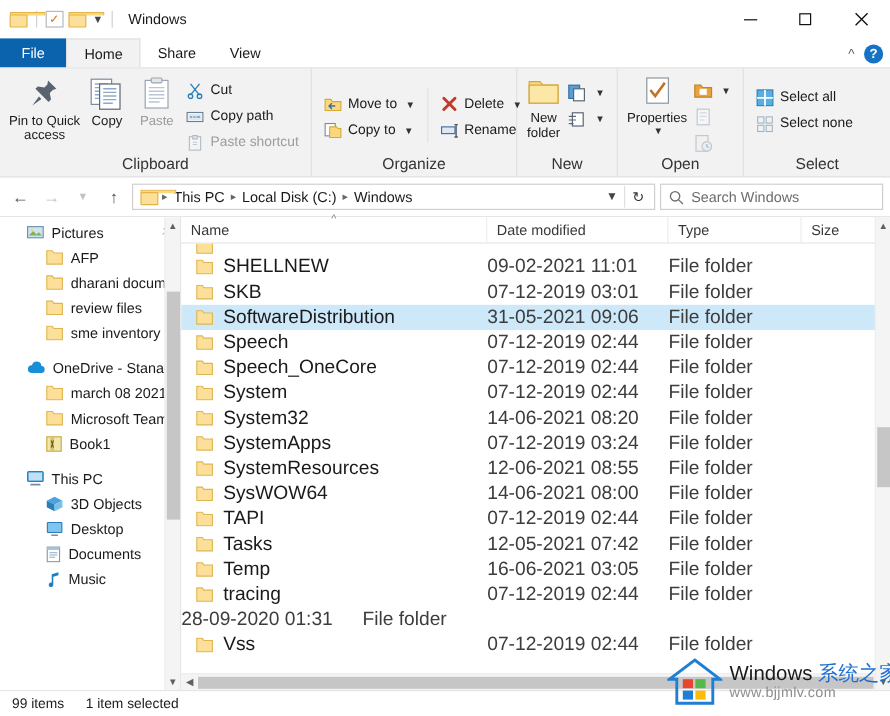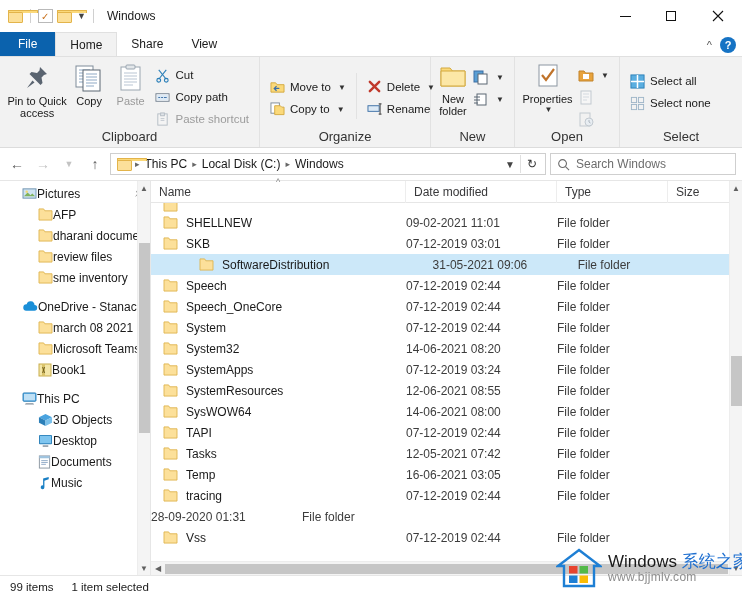--- a/index.html
+++ b/index.html
@@ -68,38 +68,38 @@
   .addr-caret { width:20px; text-align:center; font-size:10px; color:#444; }
   .addr-div { width:1px; height:18px; background:#e0e0e0; }
   .addr-refresh { width:22px; text-align:center; font-size:12px; color:#333; }
   .searchbox { width:186px; height:22px; border:1px solid #cfcfcf; background:#fff; display:flex; align-items:center; gap:6px; padding:0 6px; }
   .searchbox .ph { font-size:12px; color:#6d6d6d; }
 
   
   .main { flex:1; display:flex; min-height:0; border-top:1px solid #e6e6e6; }
   .nav { width:150px; position:relative; background:#fff; overflow:hidden; flex:0 0 150px; }
   .navlist { padding-top:2px; }
-  .navitem { height:21px; display:flex; align-items:center; padding-left:22px; font-size:12px; color:#1a1a1a; white-space:nowrap; position:relative; }
+  .navitem { height:21px; display:flex; align-items:center; gap:6px; padding-left:22px; font-size:12px; color:#1a1a1a; white-space:nowrap; position:relative; }
   .navitem.indent { padding-left:38px; }
   .navitem .pin { margin-left:auto; padding-right:6px; color:#8a8a8a; font-size:10px; }
   .navgap { height:8px; }
 
   
   .vscroll { position:absolute; right:0; top:0; width:13px; height:100%; background:#f4f4f4; border-left:1px solid #ededed; }
   .vscroll .arrow { height:14px; display:flex; align-items:center; justify-content:center; font-size:8px; color:#606060; }
   .vscroll .arrow.bottom { position:absolute; bottom:0; left:0; right:0; }
   .vscroll .thumb { position:absolute; left:1px; width:11px; background:#c6c6c6; }
 
   .content { flex:1; position:relative; display:flex; flex-direction:column; min-width:0; border-left:1px solid #e6e6e6; }
   .colhead { height:22px; display:flex; align-items:center; background:#fff; border-bottom:1px solid #e6e6e6; font-size:12px; color:#38383a; position:relative; flex:0 0 22px; }
   .colhead .ch { padding-left:8px; border-right:1px solid #ededed; height:22px; display:flex; align-items:center; position:relative; }
   .sortmark { position:absolute; left:125px; top:-4px; font-size:9px; color:#888; }
   .rows { flex:1; overflow:hidden; position:relative; }
-  .row { height:21px; display:flex; align-items:center; font-size:12px; color:#1a1a1a; }
-  .row.sel { background:#cce8f9;padding-left:36px; }
+  .row { height:21px; display:flex; align-items:center; font-size:16px; color:#1a1a1a; }
+  .row.sel { background:#cce8f9; }
   .row .nm { display:flex; align-items:center; gap:8px; padding-left:12px; }
   .row .dt { color:#3c3c3c; }
   .row .tp { color:#3c3c3c; }
   .row.clip { height:9px; overflow:hidden; align-items:flex-end; }
 
   .hscrollwrap { height:14px; background:#f4f4f4; border-top:1px solid #ededed; display:flex; align-items:center; position:relative; flex:0 0 14px; }
   .hscrollwrap .arrow { width:14px; text-align:center; font-size:8px; color:#606060; }
   .hthumb { position:absolute; left:14px; right:14px; top:2px; height:10px; background:#c6c6c6; }
 
   

